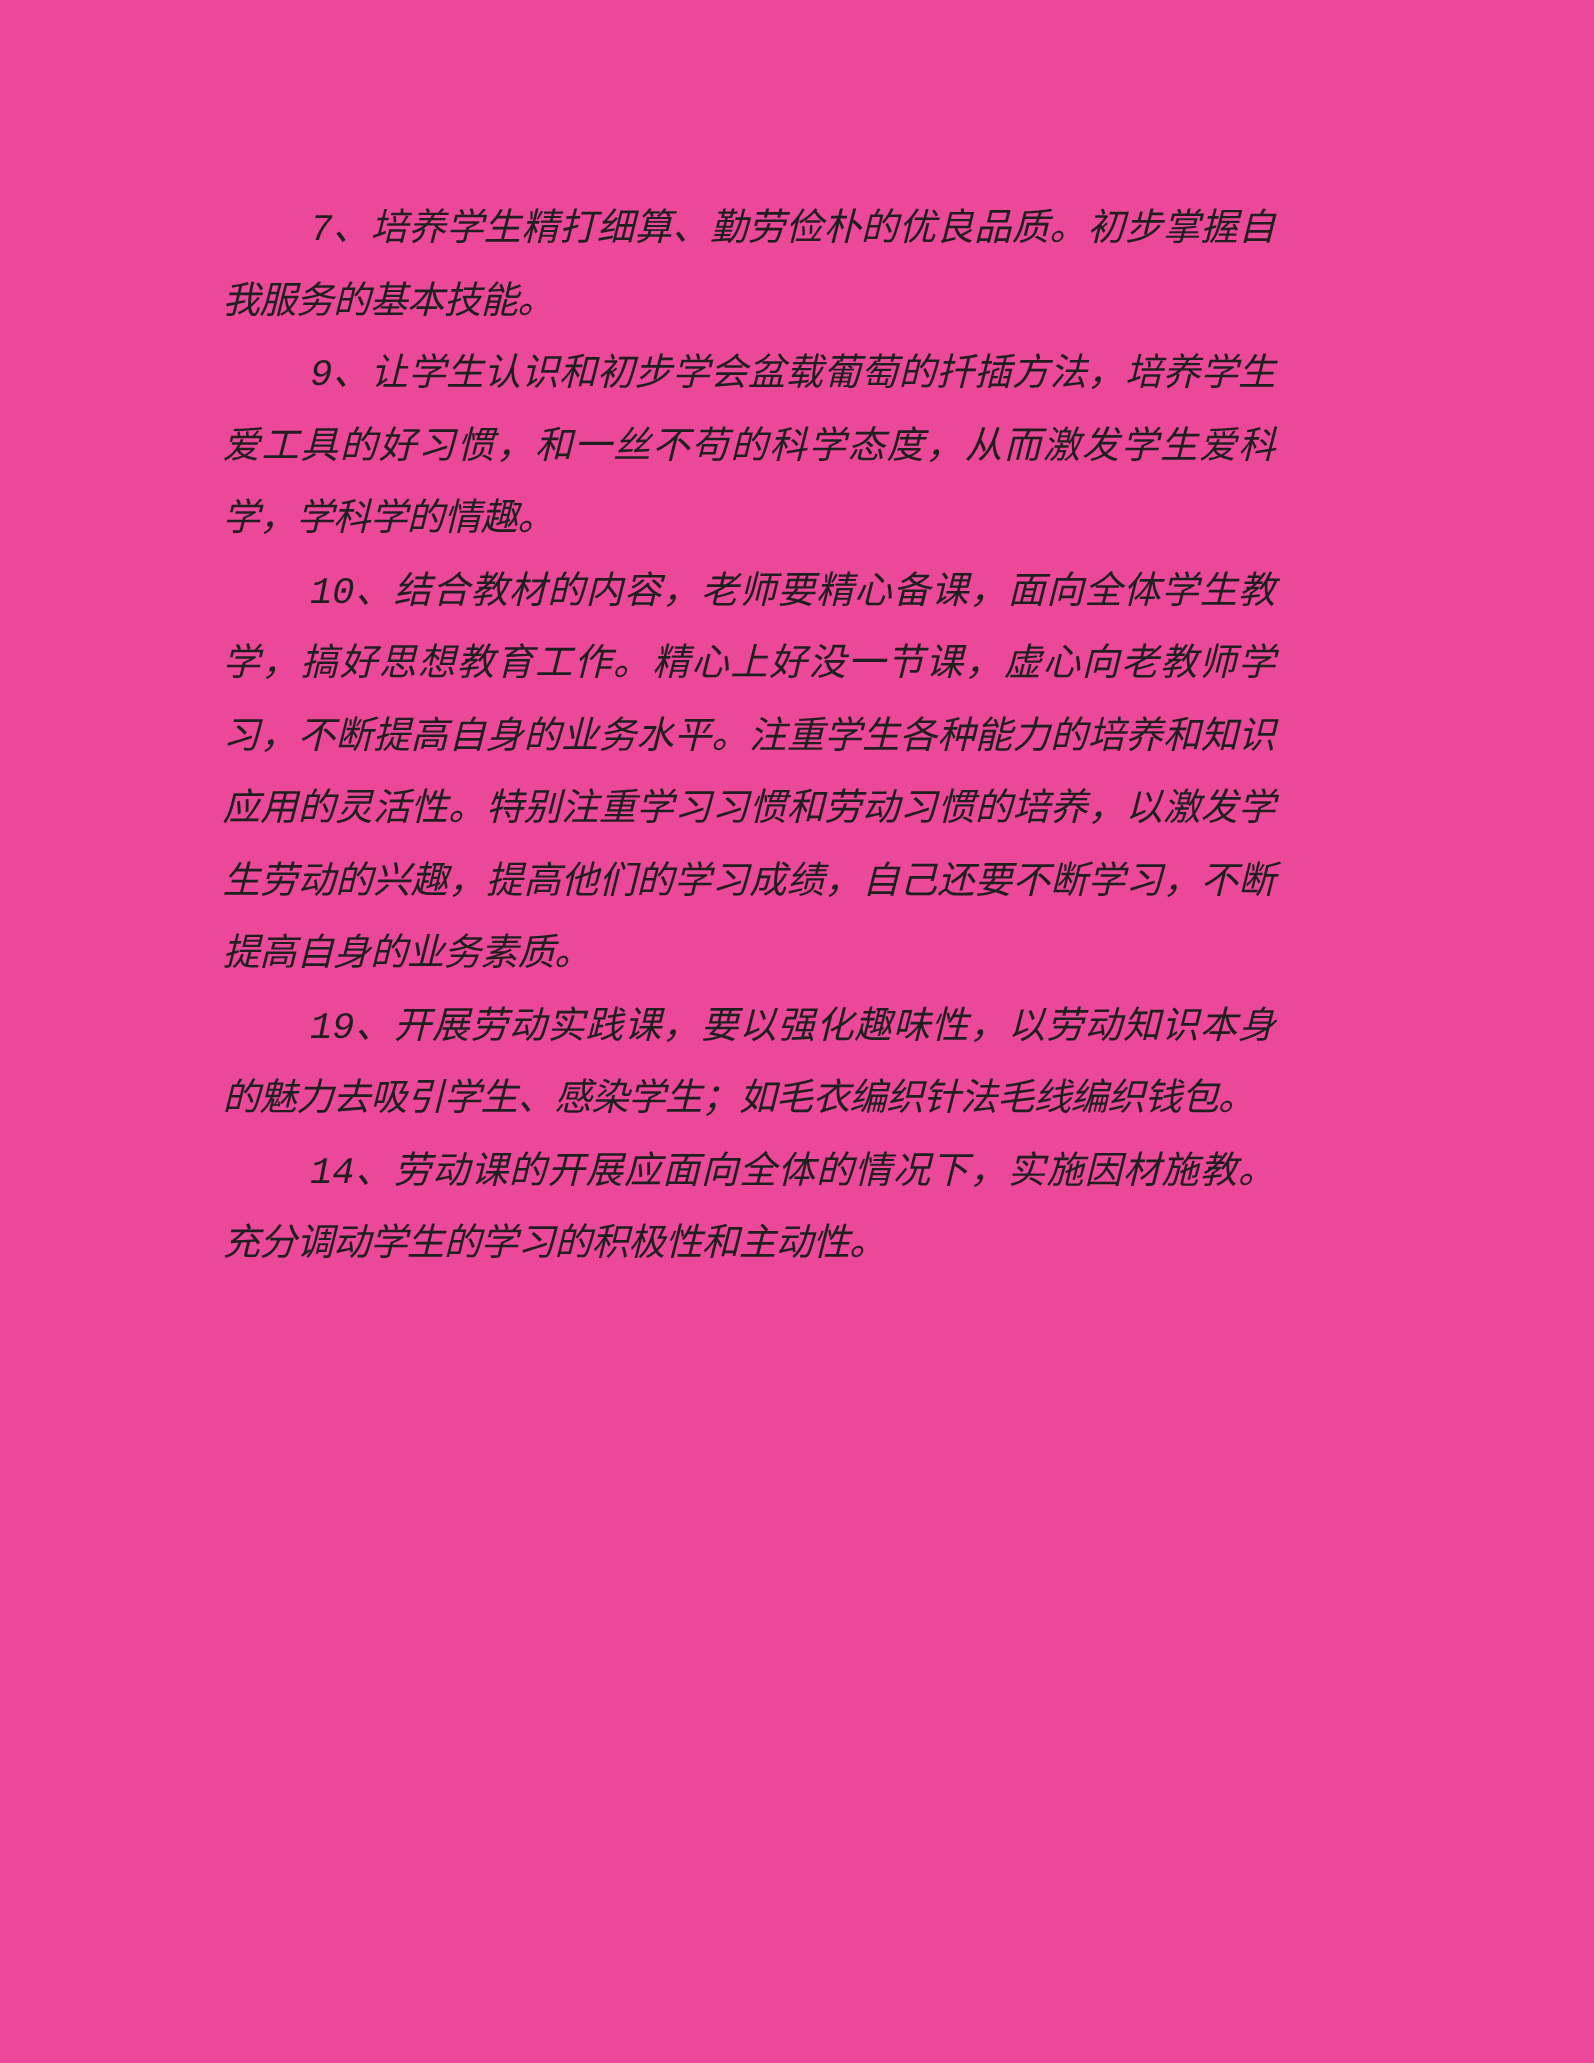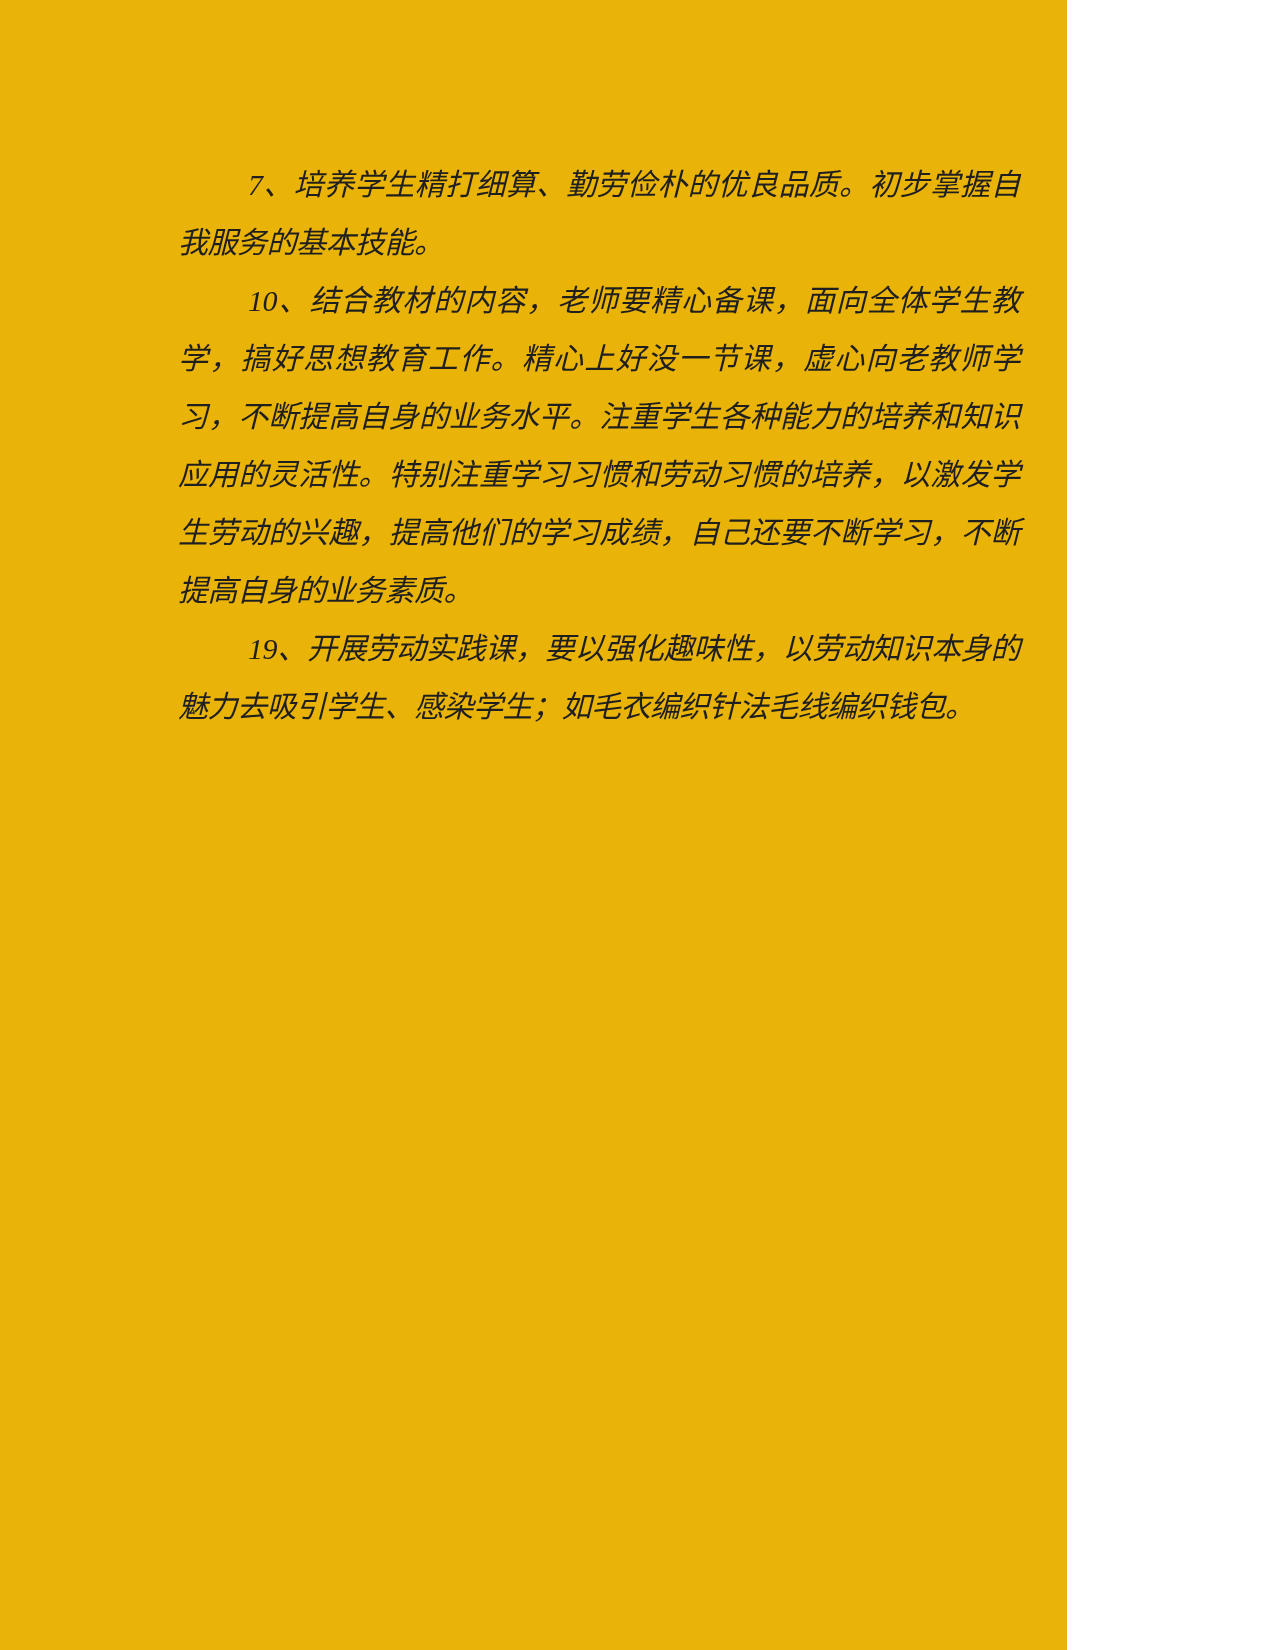--- a/index.html
+++ b/index.html
@@ -7,24 +7,25 @@
     padding: 0;
     background: #ffffff;
   }
   body {
     width: 1275px;
     height: 1650px;
     font-family: "Liberation Serif", serif;
   }
   .page {
     position: relative;
-    width: 1067px;
+    width: 1275px;
     height: 1650px;
-    background: #eab308;
+    background: #ec4899;
     overflow: hidden;
+    font-family: Liberation Mono, monospace;
   }
   .doc-content {
     position: absolute;
     left: 178px;
     top: 156px;
     width: 842px;
   }
   .para {
     margin: 0;
     padding: 0;
@@ -38,16 +39,18 @@
     letter-spacing: -0.5px;
     word-break: normal;
   }
 </style>
 </head>
 <body>
 
 <div class="page">
   <div class="doc-content">
     <p class="para">7、培养学生精打细算、勤劳俭朴的优良品质。初步掌握自我服务的基本技能。</p>
+    <p class="para">9、让学生认识和初步学会盆载葡萄的扦插方法，培养学生爱工具的好习惯，和一丝不苟的科学态度，从而激发学生爱科学，学科学的情趣。</p>
     <p class="para">10、结合教材的内容，老师要精心备课，面向全体学生教学，搞好思想教育工作。精心上好没一节课，虚心向老教师学习，不断提高自身的业务水平。注重学生各种能力的培养和知识应用的灵活性。特别注重学习习惯和劳动习惯的培养，以激发学生劳动的兴趣，提高他们的学习成绩，自己还要不断学习，不断提高自身的业务素质。</p>
     <p class="para">19、开展劳动实践课，要以强化趣味性，以劳动知识本身的魅力去吸引学生、感染学生；如毛衣编织针法毛线编织钱包。</p>
+    <p class="para">14、劳动课的开展应面向全体的情况下，实施因材施教。充分调动学生的学习的积极性和主动性。</p>
   </div>
 </div>
 
 </body></html>

